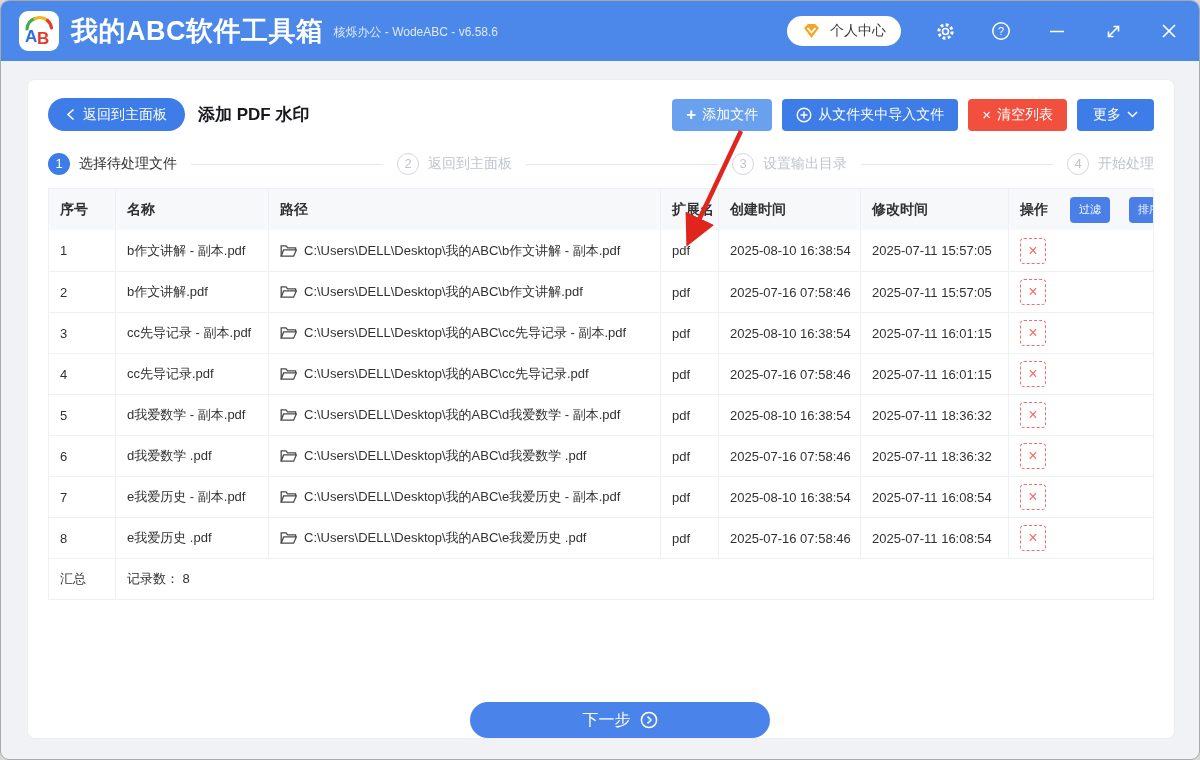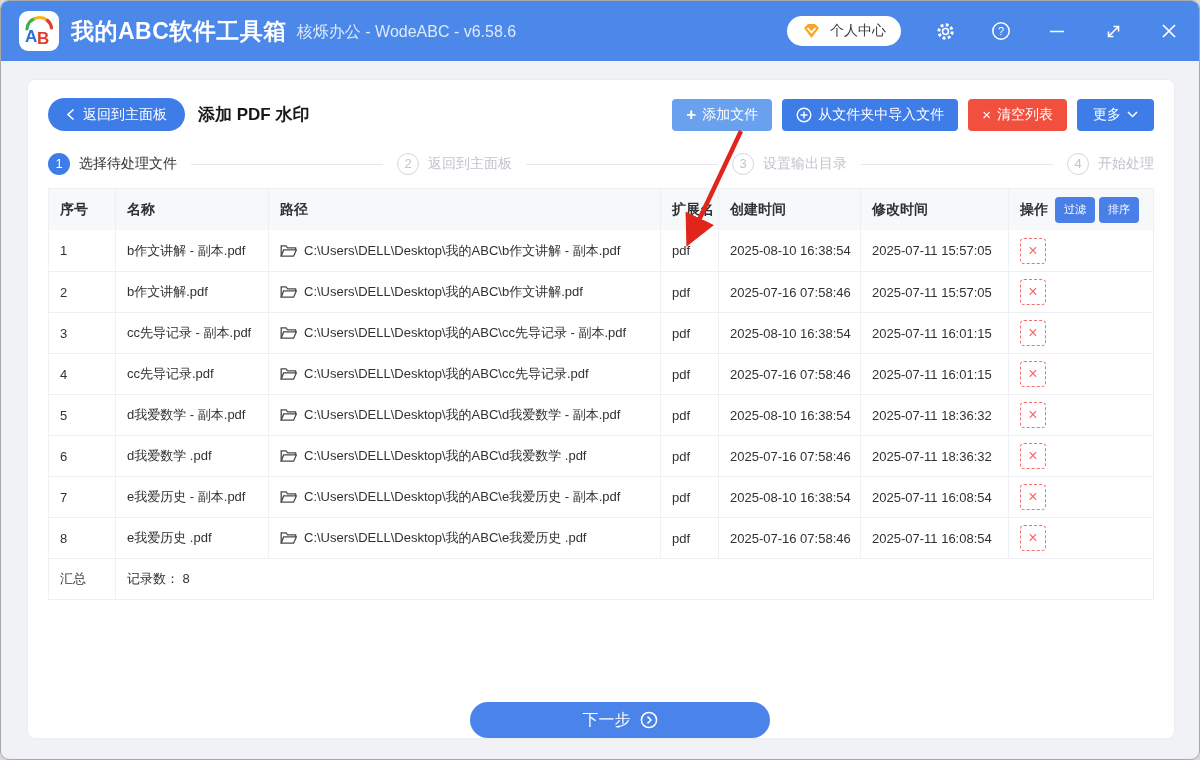--- a/index.html
+++ b/index.html
@@ -7,22 +7,22 @@
   #window{
     position:relative;width:1200px;height:760px;
     border:1px solid #a9a9a9;border-radius:9px;overflow:hidden;
     background:#f1f2f5;
     font-family:"Liberation Sans","DejaVu Sans",sans-serif;
   }
   
   .titlebar{height:60px;background:#4b88e9;display:flex;align-items:center;padding:0 18px;}
   .logo{width:40px;height:40px;border-radius:9px;background:#fff;margin-right:12px;flex:0 0 auto;
         display:flex;align-items:center;justify-content:center;}
-  .app-title{font-size:23px;font-weight:bold;color:#fff;letter-spacing:.5px;white-space:nowrap;}
-  .app-subtitle{font-size:16px;color:rgba(255,255,255,.82);margin-left:10px;margin-top:2px;white-space:nowrap;}
+  .app-title{font-size:27px;font-weight:bold;color:#fff;letter-spacing:.5px;white-space:nowrap;}
+  .app-subtitle{font-size:12px;color:rgba(255,255,255,.82);margin-left:10px;margin-top:2px;white-space:nowrap;}
   .tb-spacer{flex:1;}
   .user-pill{height:30px;border-radius:15px;background:#fff;border:none;cursor:pointer;
              display:flex;align-items:center;gap:9px;padding:0 15px;font-size:14px;color:#3c3c3c;
              font-family:inherit;}
   .tb-icon{width:24px;height:24px;margin-left:32px;background:none;border:none;padding:0;cursor:pointer;
            display:flex;align-items:center;justify-content:center;color:#fff;}
   
   .panel{position:absolute;left:26px;top:78px;width:1148px;height:660px;background:#fff;
          border:1px solid #ebedf0;border-radius:8px;padding:18px 20px;}
   .toolbar{display:flex;align-items:center;}
@@ -59,21 +59,21 @@
   .c-no{width:66px;}
   .c-name{width:153px;}
   .c-path{width:392px;gap:7px;}
   .c-ext{width:58px;}
   .c-created{width:142px;}
   .c-modified{width:148px;}
   .c-op{flex:1;}
   .c-rest{flex:1;}
   .mini-btn{height:26px;border:none;border-radius:4px;background:#4a7fe8;color:#fff;font-size:11px;
             padding:0 9px;cursor:pointer;font-family:inherit;font-weight:normal;}
-  .thead .c-op{gap:4px;}
+  .thead .c-op{gap:19px;}
   .thead .mini-btn:first-of-type{margin-left:3px;}
   .del-btn{width:26px;height:26px;border:1px dashed #f56c6c;border-radius:4px;background:#fff;
            color:#f56c6c;font-size:16px;line-height:1;cursor:pointer;display:flex;align-items:center;
            justify-content:center;padding:0;font-family:inherit;}
   .summary .c-no{color:#303133;}
   
   .footer{position:absolute;left:0;right:0;bottom:0;display:flex;justify-content:center;padding-left:38px;}
   .next-btn{width:300px;height:36px;border:none;border-radius:18px;background:#4a84ea;color:#fff;
             font-size:16px;cursor:pointer;display:flex;align-items:center;justify-content:center;gap:9px;
             font-family:inherit;}

